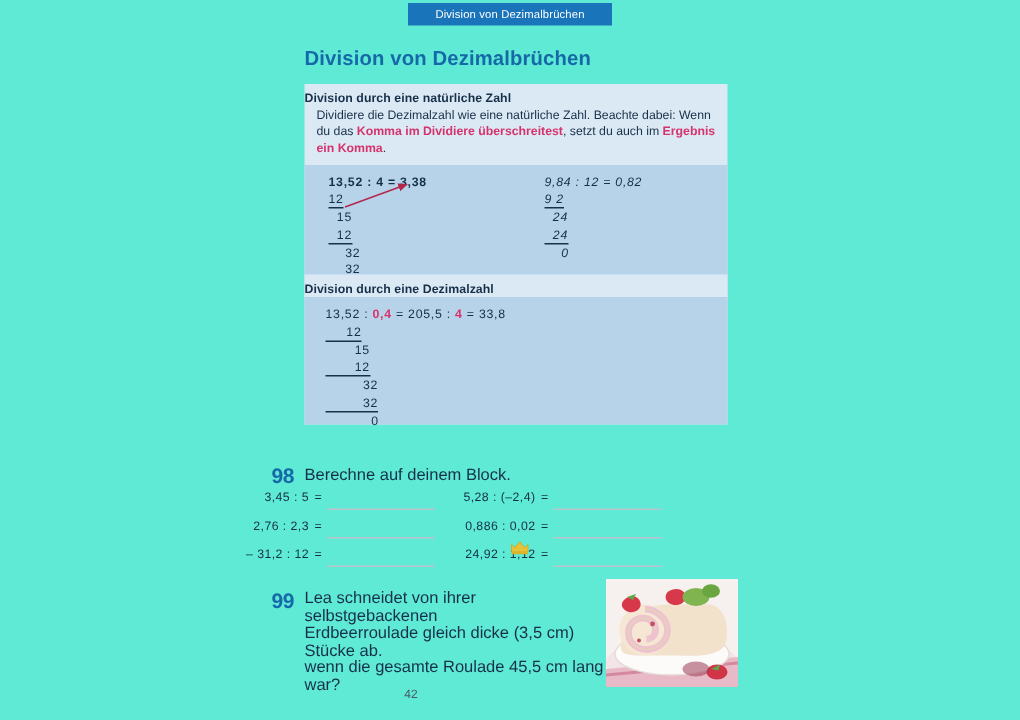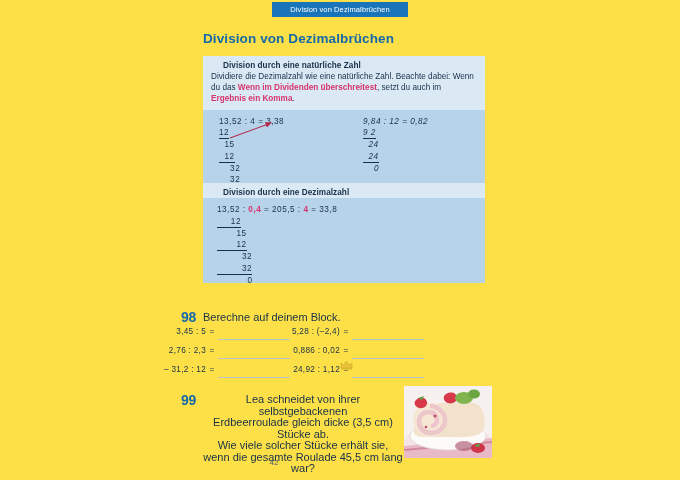--- a/index.html
+++ b/index.html
@@ -8,21 +8,21 @@
     width: 680px;
     height: 480px;
     background: #ffffff;
     font-family: "Liberation Sans", sans-serif;
     overflow: hidden;
   }
   .page {
     position: relative;
     width: 680px;
     height: 480px;
-    background: #fde047;
+    background: #5eead4;
   }
 
   
   .chapter-tab {
     position: absolute;
     left: 272px;
     top: 2px;
     width: 136px;
     height: 15px;
     background: #1a74ba;
@@ -52,21 +52,21 @@
     width: 282px;
     background: #dbe9f4;
   }
   .box-1 { top: 56px; }
   .box-2 { top: 183px; }
 
   .box-title {
     font-size: 8.2px;
     font-weight: bold;
     color: #17304a;
-    padding: 5px 8px 1px 20px;
+    padding: 5px 8px 1px 0;
     letter-spacing: 0.05px;
   }
   .box-text {
     font-size: 8.2px;
     color: #17304a;
     padding: 0 8px 5px 8px;
     line-height: 11.2px;
   }
   .hl-red {
     color: #d6336c;
@@ -175,26 +175,26 @@
 
   <div class="chapter-tab">
     <span>Division von Dezimalbrüchen</span>
   </div>
 
   <div class="page-heading">Division von Dezimalbrüchen</div>
 
   <div class="info-box box-1">
     <div class="box-title">Division durch eine natürliche Zahl</div>
     <div class="box-text">
-      <span>Dividiere die Dezimalzahl wie eine natürliche Zahl. Beachte dabei: Wenn du das </span><span class="hl-red">Wenn im Dividenden überschreitest</span><span>, setzt du auch im </span><span class="hl-red">Ergebnis ein Komma</span><span>.</span>
+      <span>Dividiere die Dezimalzahl wie eine natürliche Zahl. Beachte dabei: Wenn du das </span><span class="hl-red">Komma im Dividiere überschreitest</span><span>, setzt du auch im </span><span class="hl-red">Ergebnis ein Komma</span><span>.</span>
     </div>
     <div class="calc-area" style="height:78px;">
       <div class="calc-cols">
         <div class="calc-col-left">
-          <div class="calc-line" style="padding-left:8px;">13,52 : 4 = 3,38</div>
+          <div class="calc-line" style="padding-left:8px;font-weight:bold;">13,52 : 4 = 3,38</div>
           <div class="calc-line" style="padding-left:8px;"><span class="ul">12</span></div>
           <div class="calc-line" style="padding-left:8px;">  15</div>
           <div class="calc-line" style="padding-left:8px;"><span class="ul">  12</span></div>
           <div class="calc-line" style="padding-left:8px;">    32</div>
           <div class="calc-line" style="padding-left:8px;"><span class="ul">    32</span></div>
           <div class="calc-line" style="padding-left:8px;">      0</div>
           <svg class="arrow-svg" width="152" height="78">
             <defs>
               <marker id="ah" markerWidth="7" markerHeight="7" refX="5" refY="2.5" orient="auto">
                 <path d="M0,0 L6,2.5 L0,5 z" fill="#b3294e"></path>
@@ -245,21 +245,21 @@
       <div class="task-eq">=</div>
       <div class="task-blank"></div>
     </div>
     <div class="task-row">
       <div class="task-label">– 31,2 : 12</div>
       <div class="task-eq">=</div>
       <div class="task-blank"></div>
     </div>
   </div>
 
-  <div class="task-grid" style="left:266px; top:327px;">
+  <div class="task-grid" style="left:283px; top:327px;">
     <div class="task-row">
       <div class="task-label">5,28 : (–2,4)</div>
       <div class="task-eq">=</div>
       <div class="task-blank"></div>
     </div>
     <div class="task-row">
       <div class="task-label">0,886 : 0,02</div>
       <div class="task-eq">=</div>
       <div class="task-blank"></div>
     </div>
@@ -269,24 +269,23 @@
       <div class="task-blank"></div>
     </div>
   </div>
 
   <svg class="crown" style="left:340px; top:359px;" viewBox="0 0 26 22">
     <path d="M2,18 L2,8 L7,12 L13,4 L19,12 L24,8 L24,18 Z" fill="#e8c33a" stroke="#c9a520" stroke-width="1"></path>
     <rect x="2" y="18" width="22" height="3" fill="#d9b52e"></rect>
   </svg>
 
   <div class="ex-num" style="left:181px; top:392px;">99</div>
-  <div class="ex-body" style="left:203px; top:394px; width:200px;text-align:center;">
+  <div class="ex-body" style="left:203px; top:394px; width:200px;">
     <div>Lea schneidet von ihrer selbstgebackenen</div>
     <div>Erdbeerroulade gleich dicke (3,5 cm) Stücke ab.</div>
-    <div>Wie viele solcher Stücke erhält sie,</div>
     <div>wenn die gesamte Roulade 45,5 cm lang war?</div>
   </div>
 
   <div class="roulade">
     <svg width="88" height="72" viewBox="0 0 88 72">
       <rect x="0" y="0" width="88" height="72" fill="#f6f1ef"></rect>
 
       <ellipse cx="44" cy="56" rx="44" ry="16" fill="#f3e4e8"></ellipse>
       <path d="M0,60 L88,52 L88,72 L0,72 Z" fill="#e8b9c6"></path>
       <path d="M0,64 L88,56" stroke="#d4899f" stroke-width="2" fill="none"></path>

